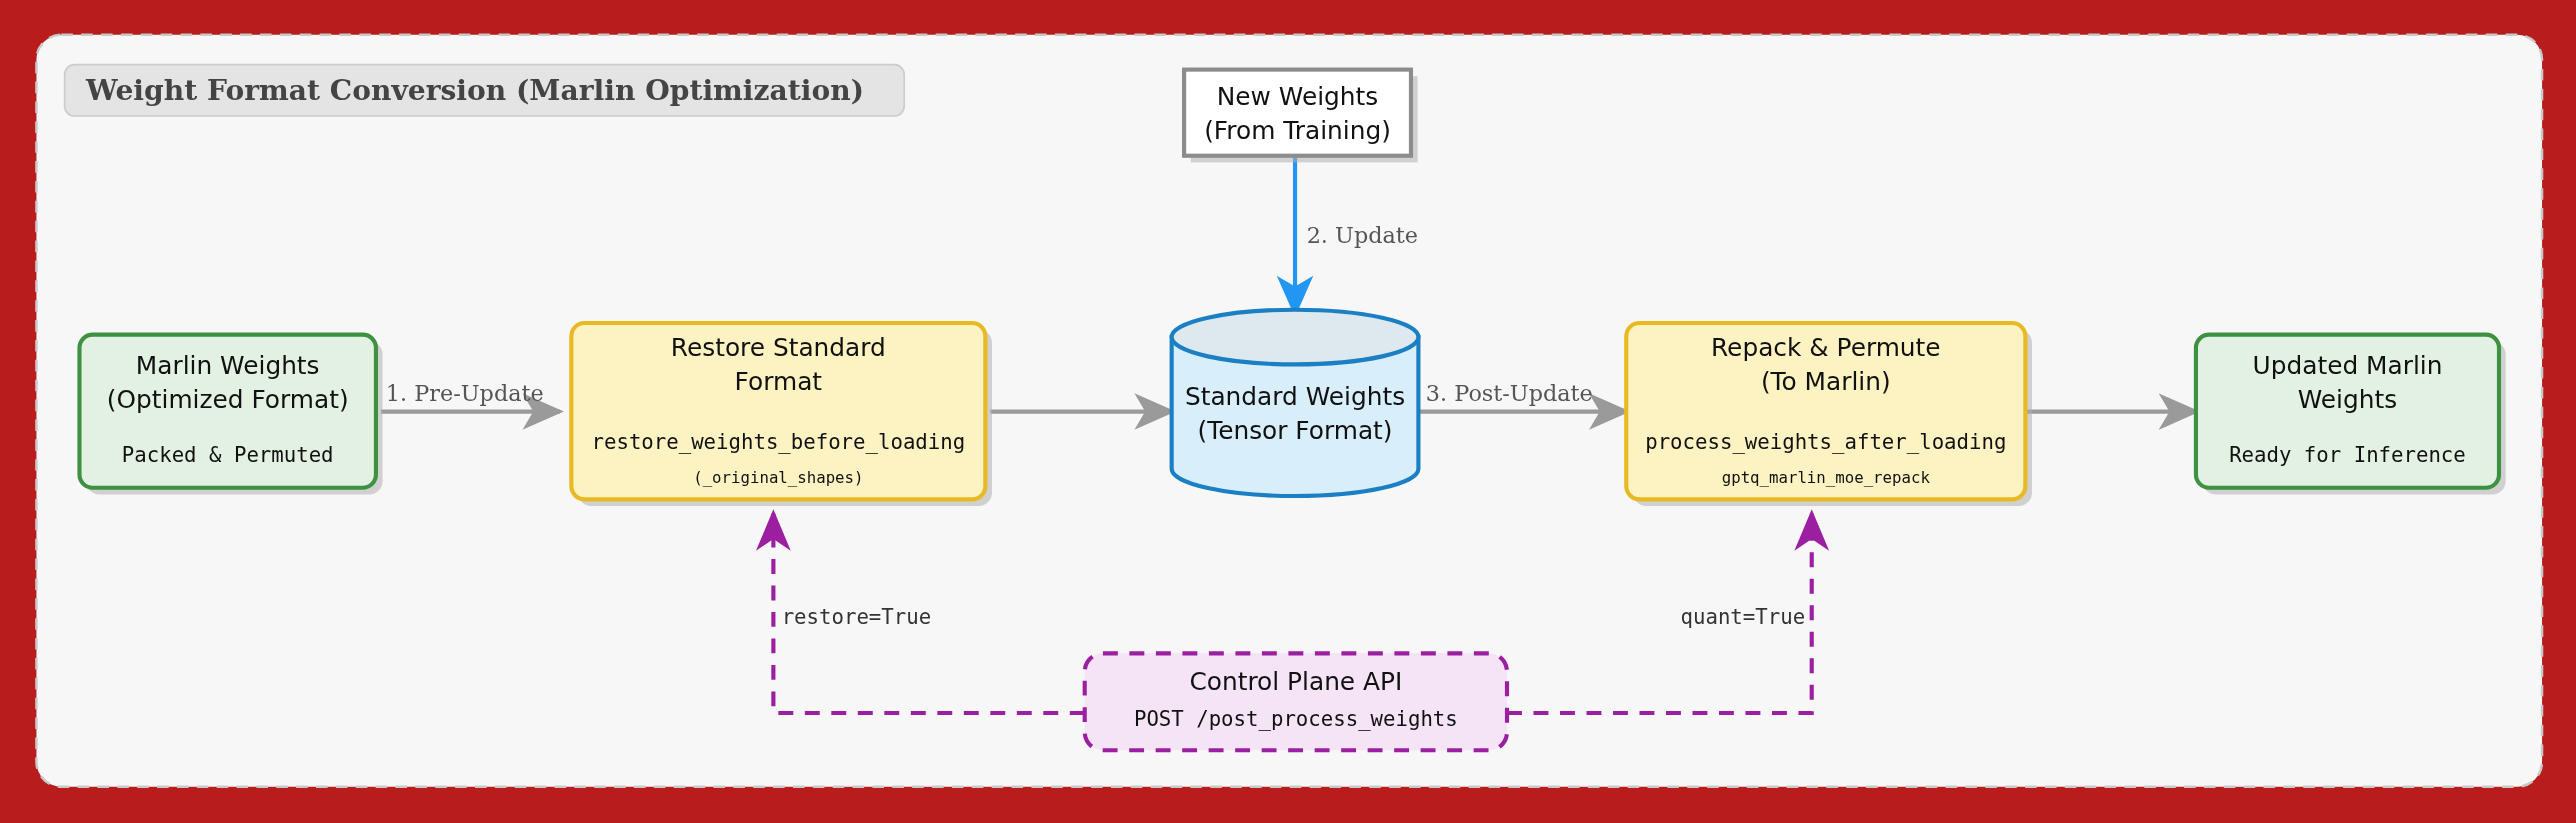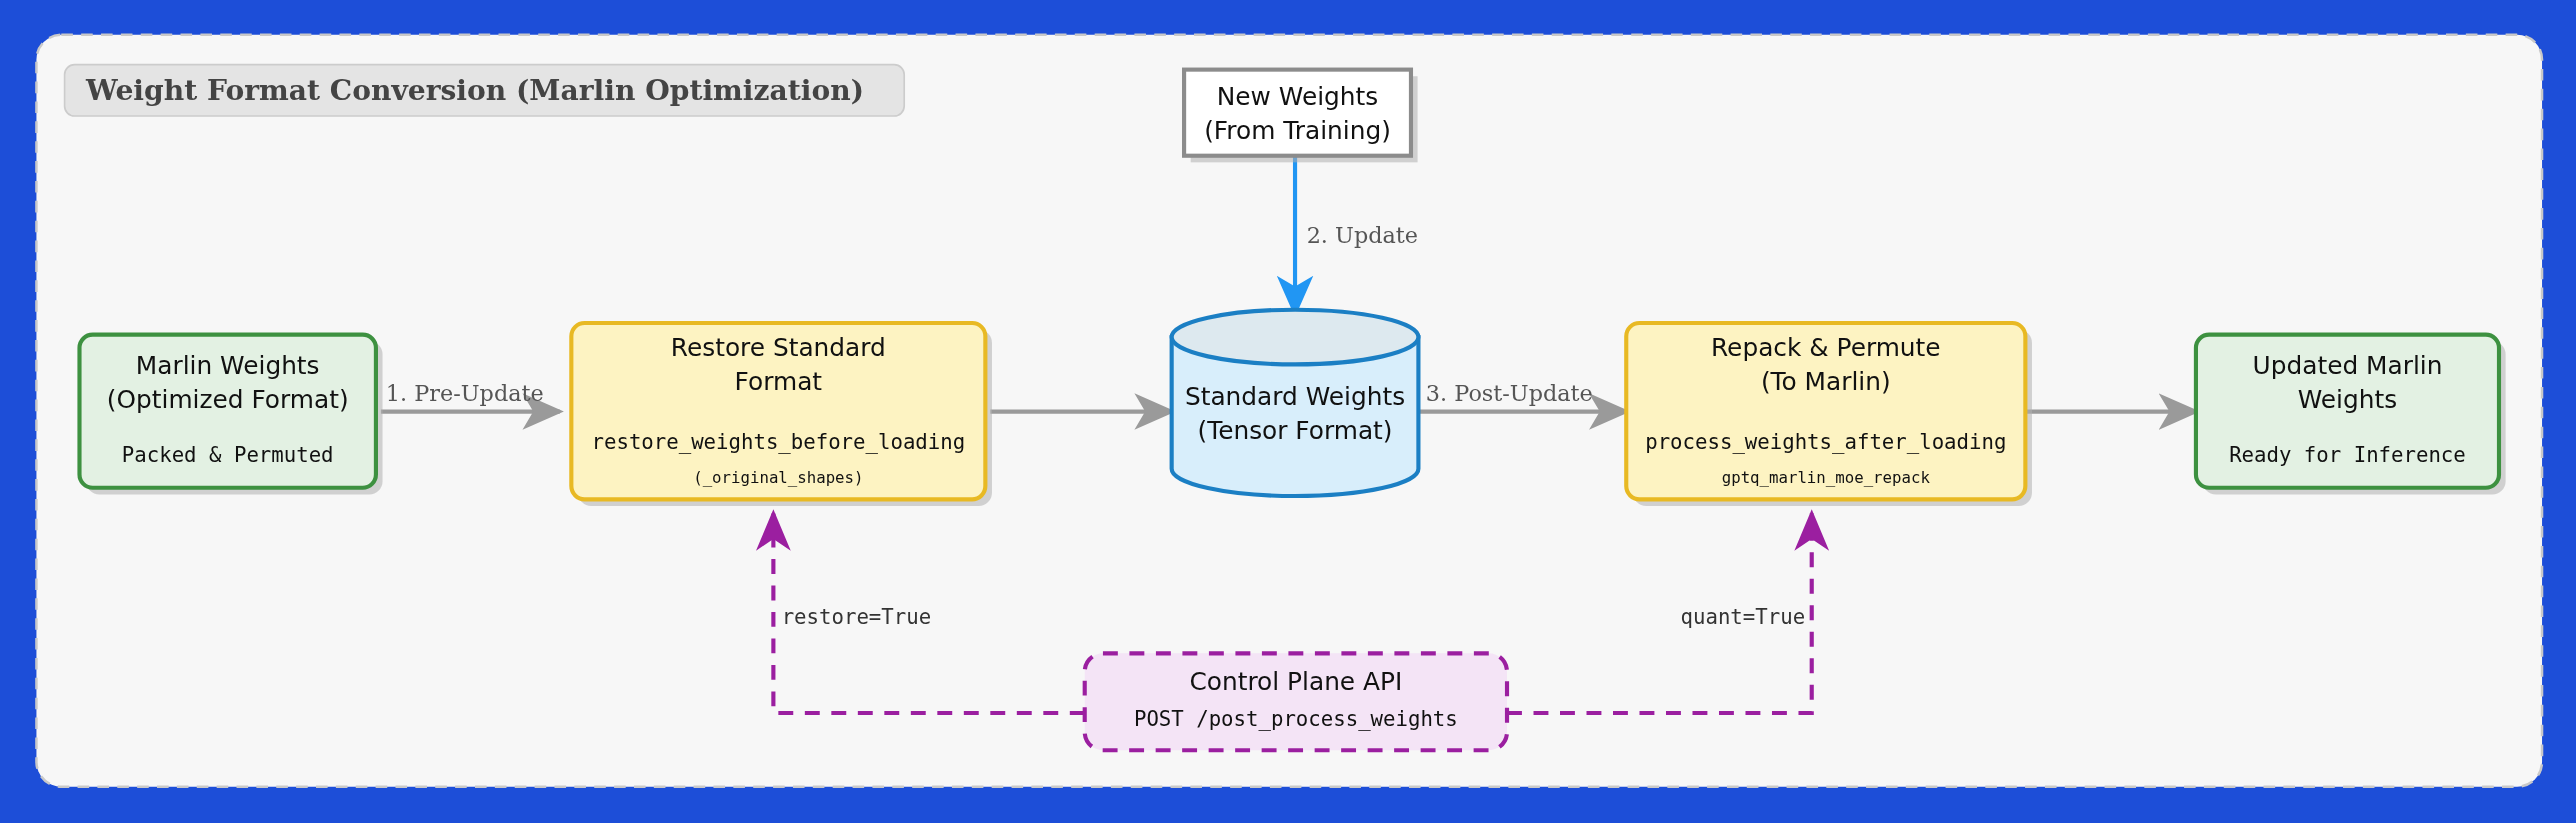--- a/index.html
+++ b/index.html
@@ -1,17 +1,17 @@
 <!DOCTYPE html>
 <html style="font-size:13.2px"><head>
 <meta charset="utf-8">
 <style>
   html,body{margin:0;padding:0;background:#ffffff;}
   body{width:2576px;height:824px;font-family:"DejaVu Sans",sans-serif;}
-  #stage{position:relative;width:2576px;height:824px;background:#1d4ed8;overflow:hidden;}
+  #stage{position:relative;width:2576px;height:824px;background:#b91c1c;overflow:hidden;}
   svg#diagram{position:absolute;left:0;top:0;width:2576px;height:824px;display:block;}
   .nodeTitle{font-family:"DejaVu Sans",sans-serif;font-size:30px;fill:#111111;}
   .nodeMono{font-family:"DejaVu Sans Mono",monospace;font-size:25px;fill:#111111;}
   .nodeMonoSmall{font-family:"DejaVu Sans Mono",monospace;font-size:19px;fill:#111111;}
   .edgeLabel{font-family:"DejaVu Serif",serif;font-size:27px;fill:#555555;}
   .edgeLabelMono{font-family:"DejaVu Sans Mono",monospace;font-size:25px;fill:#333333;}
   .groupTitle{font-family:"DejaVu Serif",serif;font-size:34px;font-weight:bold;fill:#444444;}
 </style>
 </head>
 <body>

